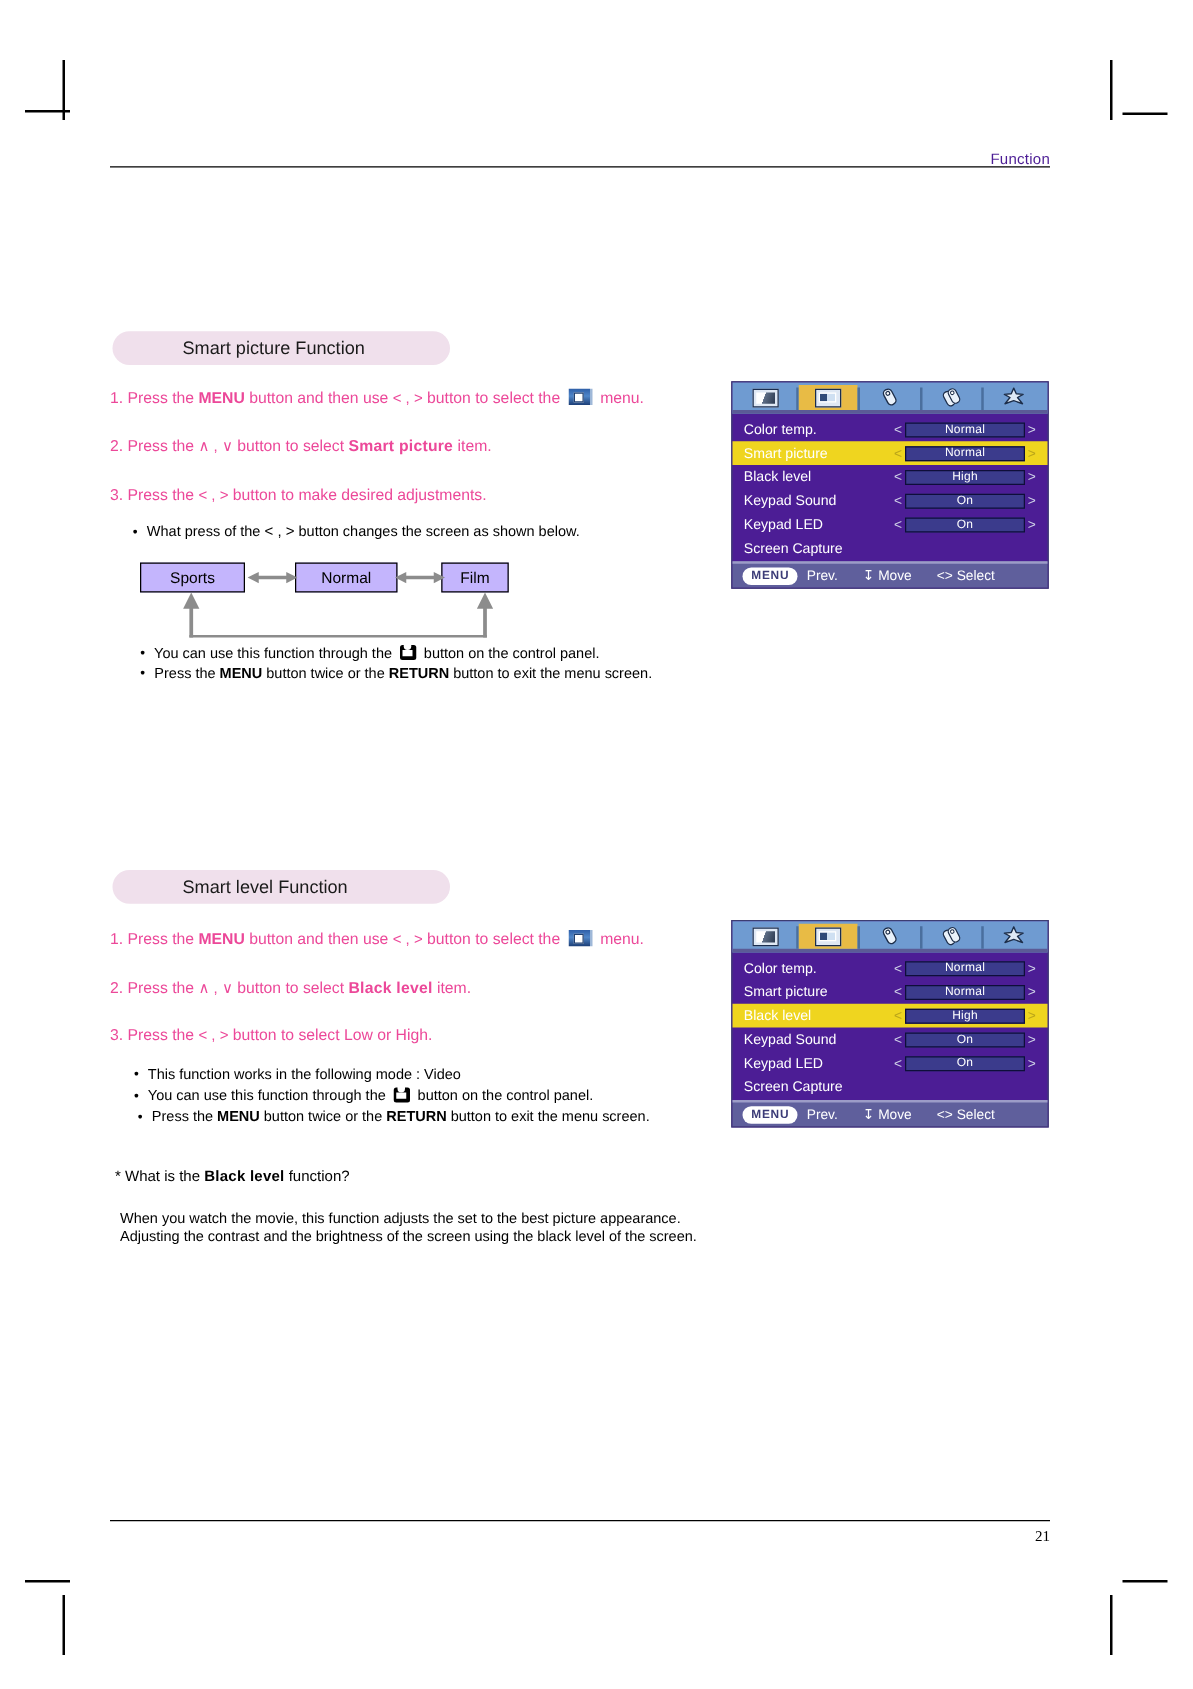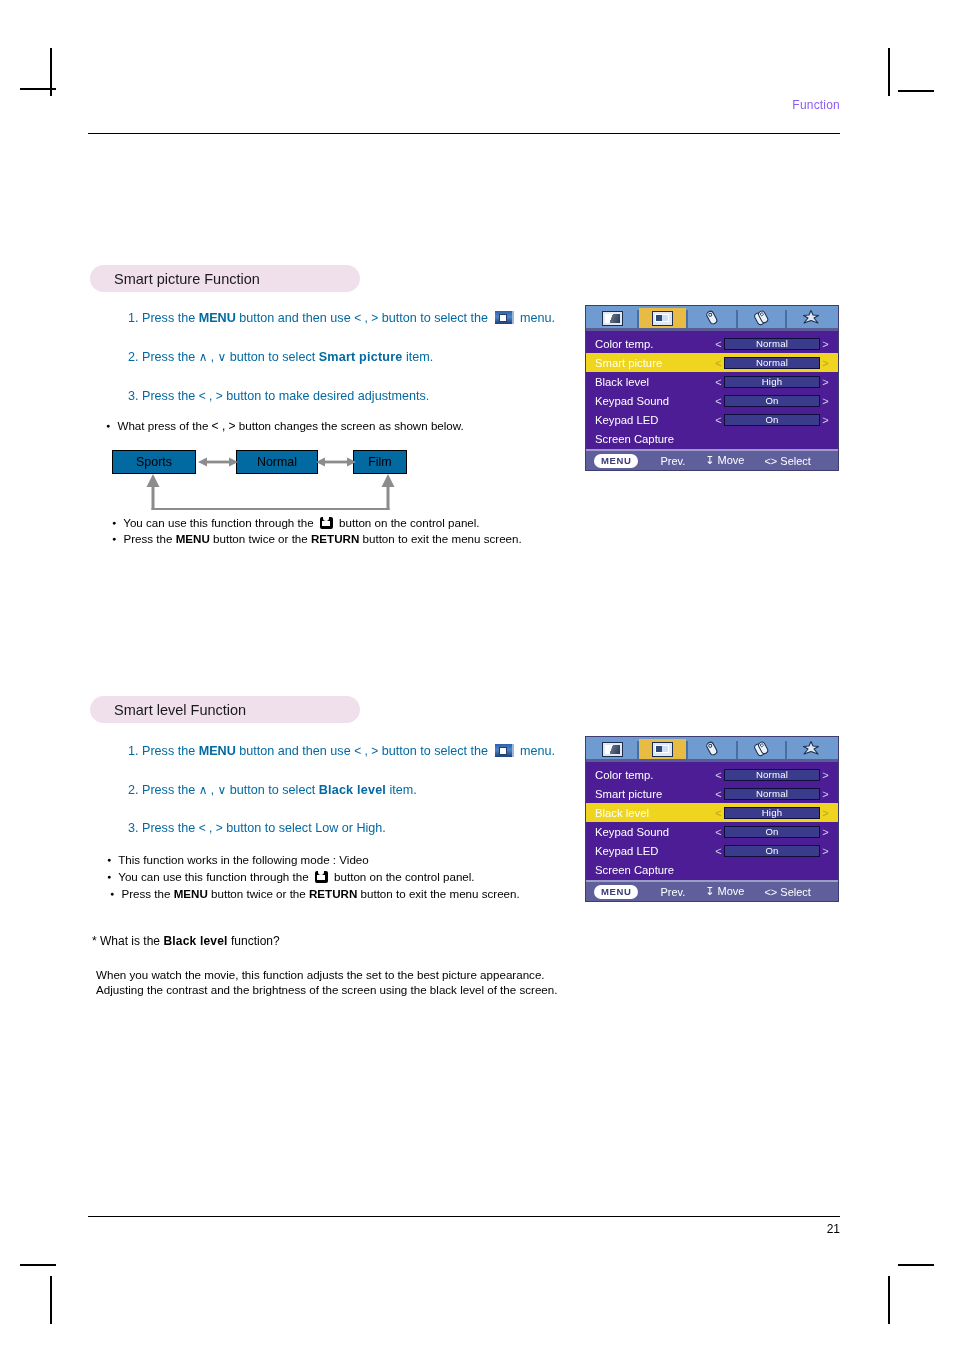--- a/index.html
+++ b/index.html
@@ -29,64 +29,64 @@
     left: 88px;
     width: 752px;
     height: 1px;
     background: #000000;
   }
   #page-header-rule { top: 133px; }
   #page-footer-rule { top: 1216px; }
 
   #header-title {
     position: absolute;
-    top: 98px;
+    top: 120px;
     left: 88px;
     width: 752px;
     text-align: right;
     font-size: 12px;
-    color: #8b5cf6;
+    color: #4c1d95;
     letter-spacing: 0.2px;
   }
   #page-number {
     position: absolute;
     top: 1222px;
     left: 88px;
     width: 752px;
     text-align: right;
     font-size: 12px;
+    font-family: Liberation Serif, serif;
   }
 
   
   .section-pill {
     position: absolute;
     height: 27px;
     width: 270px;
     background: #f0e0ec;
     border-radius: 14px;
     display: flex;
     align-items: center;
   }
   .section-pill span {
-    padding-left: 24px;
+    padding-left: 56px;
     font-size: 14.5px;
     color: #1a1a1a;
     white-space: nowrap;
   }
   #pill-smart  { left: 90px; top: 265px; }
   #pill-black  { left: 90px; top: 696px; }
 
   
   .step {
     position: absolute;
     font-size: 12.6px;
     line-height: 16px;
-    color: #0369a1;
+    color: #ec4899;
     white-space: nowrap;
-    margin-left: 40px;
   }
   .bullet-line {
     position: absolute;
     font-size: 11.6px;
     line-height: 15px;
     white-space: nowrap;
   }
   .b { font-weight: bold; }
   .bb { font-weight: bold; letter-spacing: 0.2px; }
   .arrowglyph { font-size: 12px; }
@@ -144,21 +144,21 @@
     background: #fff;
   }
 
   
   #flow-diagram { position: absolute; left: 112px; top: 450px; width: 345px; height: 55px; }
   .flow-box {
     position: absolute;
     top: 0;
     height: 24px;
     border: 1.3px solid #000;
-    background: #0369a1;
+    background: #c4b5fd;
     display: flex;
     align-items: center;
     justify-content: center;
     font-size: 12.4px;
     box-sizing: border-box;
   }
   #flow-sports { left: 0px;   width: 84px; }
   #flow-normal { left: 124px; width: 82px; }
   #flow-film   { left: 241px; width: 54px; }
 
@@ -278,21 +278,21 @@
   .menu-chip {
     background: #ffffff;
     color: #3b3b77;
     font-weight: bold;
     font-size: 9.5px;
     letter-spacing: 0.6px;
     border-radius: 8px;
     padding: 1px 7px 2px 7px;
     line-height: 11px;
   }
-  .foot-item { margin-left: 22px; white-space: nowrap; }
+  .foot-item { margin-left: 7px; white-space: nowrap; }
   .foot-gap  { margin-left: 20px; }
 
   
   #explainer-q {
     position: absolute;
     left: 92px; top: 934px;
     font-size: 12px;
     white-space: nowrap;
   }
   #explainer-body {

